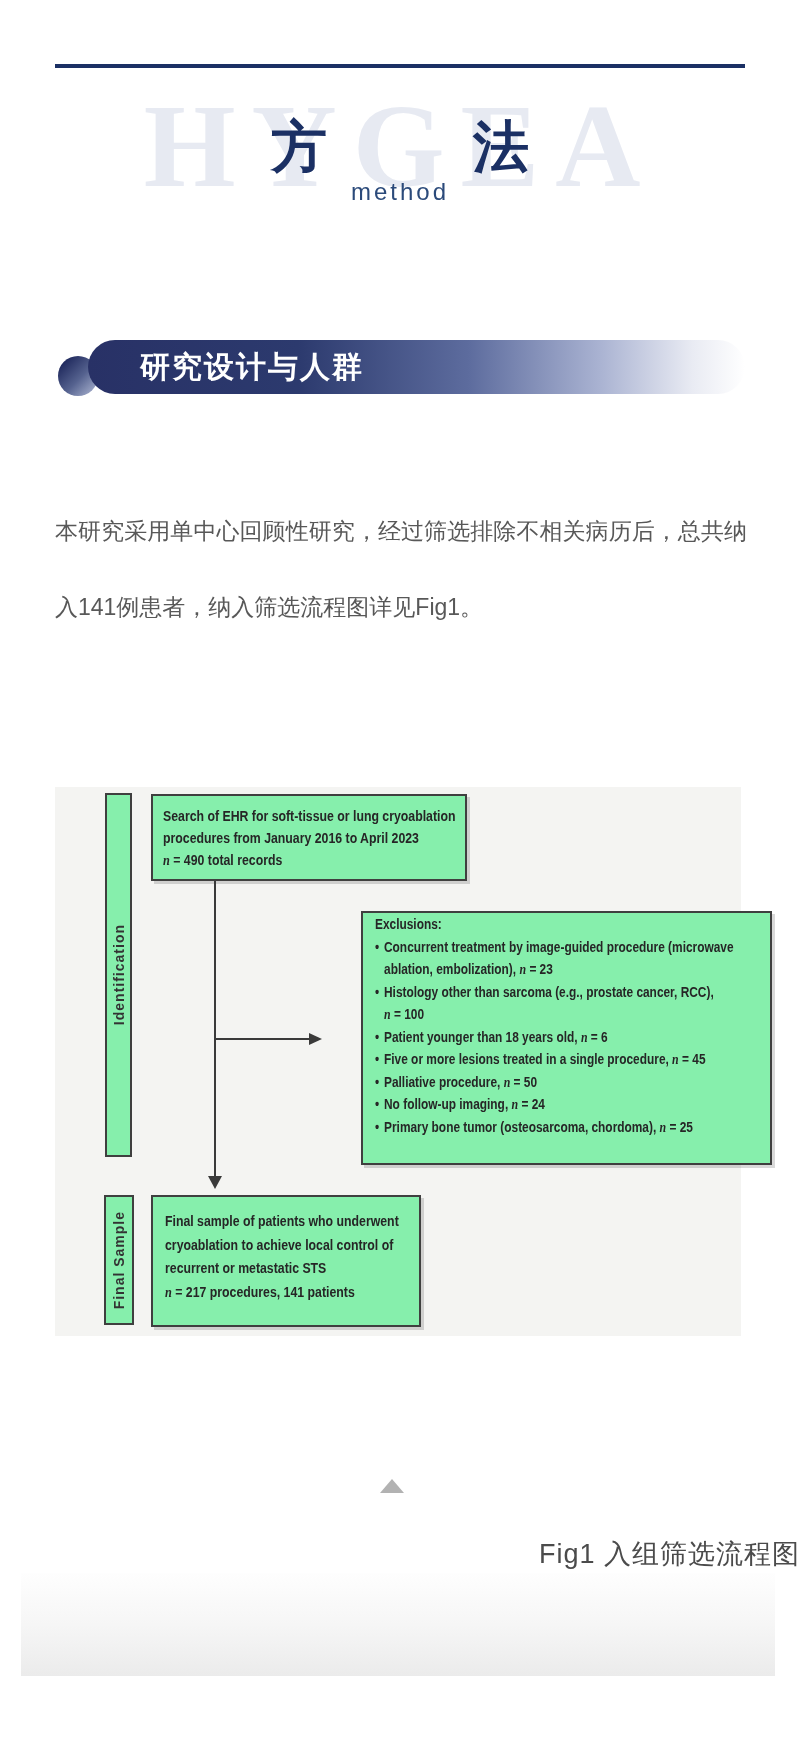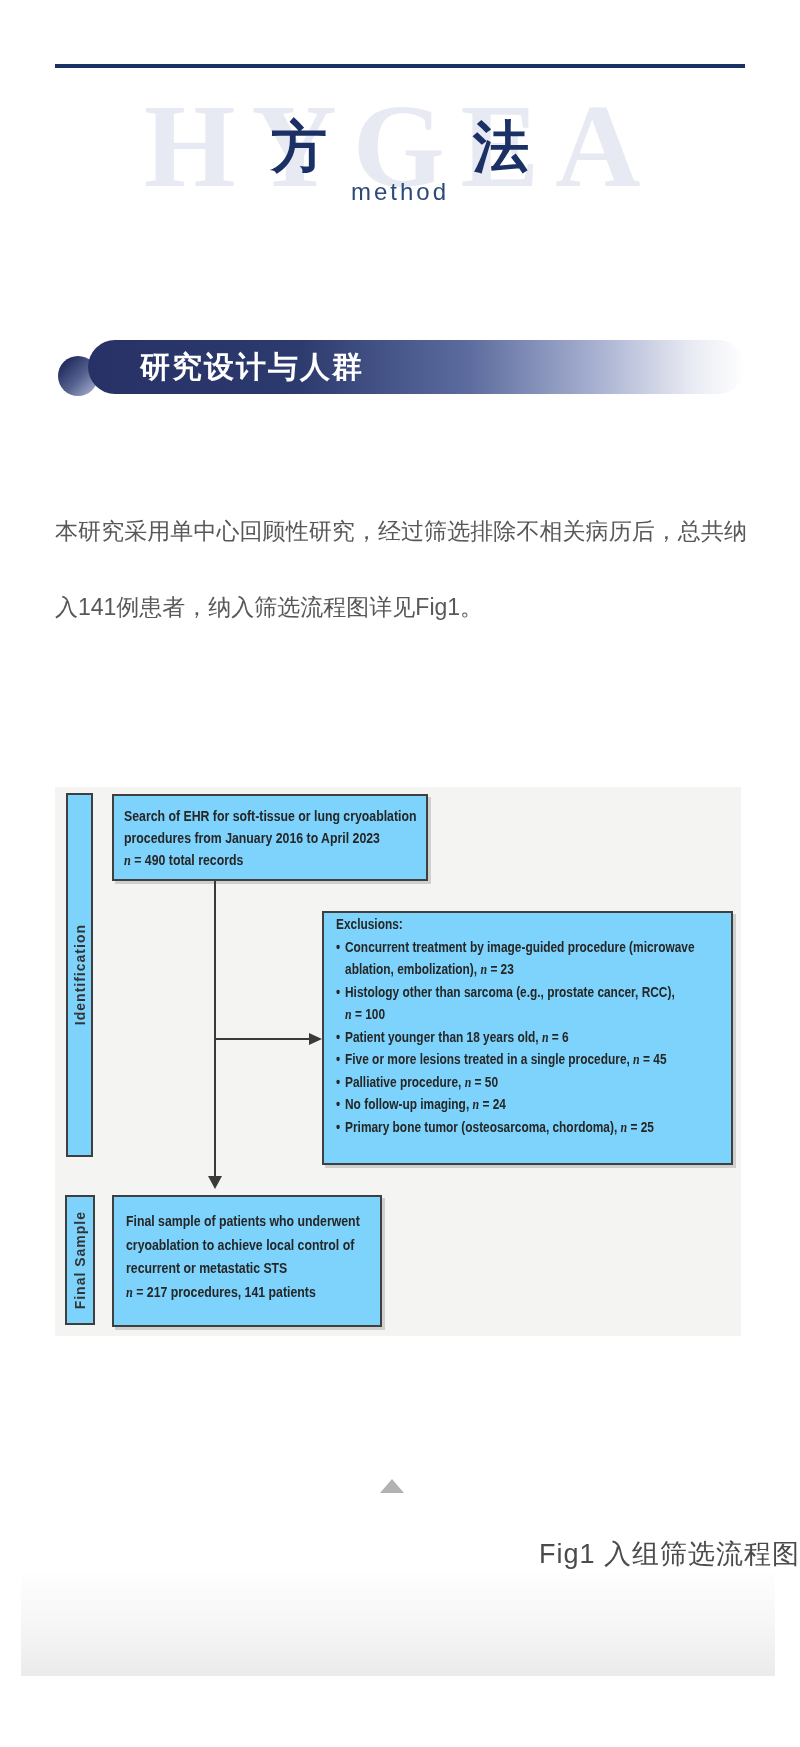--- a/index.html
+++ b/index.html
@@ -38,23 +38,23 @@
   .badge-label { color:#ffffff; font-size:30px; font-weight:bold; letter-spacing:2px; padding-left:52px; }
   
   .paragraph {
     position:absolute; left:55px; top:470px; width:692px;
     font-size:23px; line-height:76px; color:#585858;
     text-align:justify; text-justify:inter-ideograph;
   }
   
   .figure { position:absolute; left:55px; top:787px; width:686px; height:549px; background:var(--figure_bg,#f4f4f2); }
   .fc-box {
-    position:absolute; box-sizing:border-box; background:#7dd3fc;
+    position:absolute; box-sizing:border-box; background:#86efac;
     border:2px solid var(--box_border,#3f3f3f);
-    color:#262626; font-weight:bold;
+    color:#262626; font-weight:bold;margin-left:39px;
   }
   .shadowed { box-shadow:3px 3px 0 rgba(0,0,0,0.15); }
   .side-label { display:flex; align-items:center; justify-content:center; }
   .side-label span {
     writing-mode:vertical-rl; transform:rotate(180deg);
     font-size:14px; font-weight:bold; letter-spacing:1px; color:#333333; white-space:nowrap;
   }
   #ident-box  { left:11px; top:6px;   width:27px; height:364px; }
   #final-label-box { left:10px; top:408px; width:30px; height:130px; }
   #search-box { left:57px;  top:7px;   width:316px; height:87px;  padding:9px 0 0 10px; }

